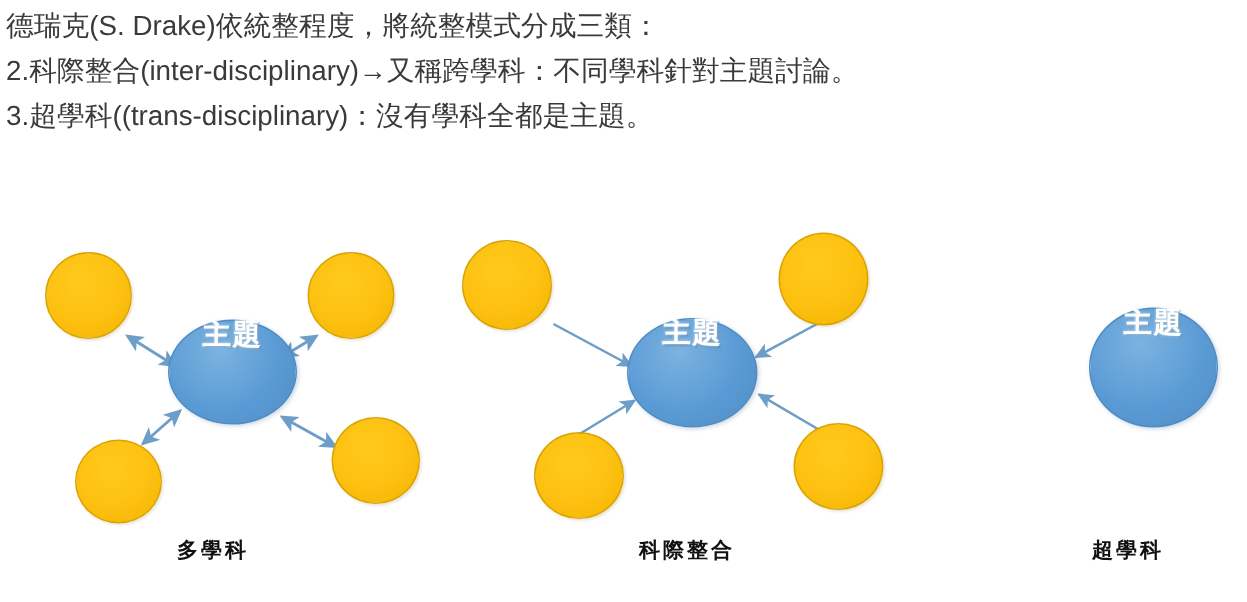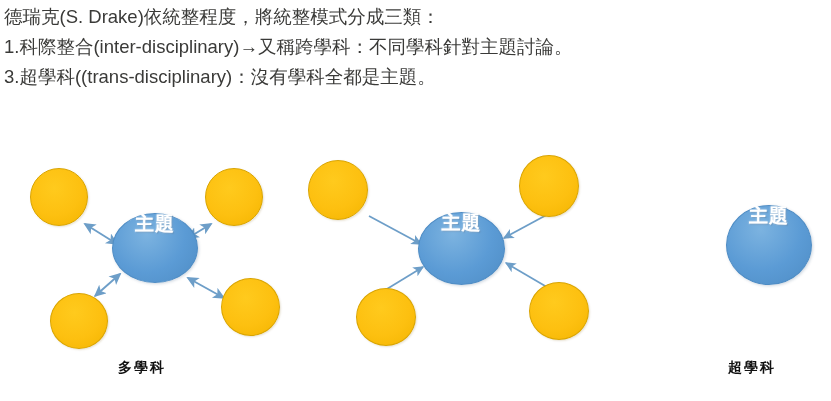--- a/index.html
+++ b/index.html
@@ -94,21 +94,21 @@
     line-height: 1;
   }
 </style>
 </head>
 <body>
 
 <div id="page">
 
   <div id="text-block">
     <div class="text-line">德瑞克(S. Drake)依統整程度，將統整模式分成三類：</div>
-    <div class="text-line">1.科際整合(inter-disciplinary)→又稱跨學科：不同學科針對主題討論。</div>
+    <div class="text-line">2.科際整合(inter-disciplinary)→又稱跨學科：不同學科針對主題討論。</div>
     <div class="text-line">3.超學科((trans-disciplinary)：沒有學科全都是主題。</div>
   </div>
 
   <div id="diagrams">
 
     <div class="group" id="group-multi">
 
       <svg class="svg-layer" width="300" height="251" viewBox="0 0 300 251">
         <defs>
           <marker id="m1-head" markerWidth="7" markerHeight="7" refX="5.6" refY="3" orient="auto">
@@ -160,20 +160,21 @@
 
       <div class="node node-sub" style="left:8px;   top:10px;  width:60px; height:60px;"></div>
       <div class="node node-sub" style="left:219px; top:5px;   width:60px; height:62px;"></div>
       <div class="node node-sub" style="left:56px;  top:138px; width:60px; height:58px;"></div>
       <div class="node node-sub" style="left:229px; top:132px; width:60px; height:58px;"></div>
 
       <div class="node node-topic" style="left:118px; top:62px; width:87px; height:73px;">
         <span class="topic-label">主題</span>
       </div>
 
+      <div class="caption" style="left:126px; top:211px;">科際整合</div>
     </div>
 
     <div class="group" id="group-trans">
 
       <div class="node node-topic" style="left:126px; top:55px; width:86px; height:80px;">
         <span class="topic-label">主題</span>
       </div>
 
       <div class="caption" style="left:128px; top:211px;">超學科</div>
     </div>

